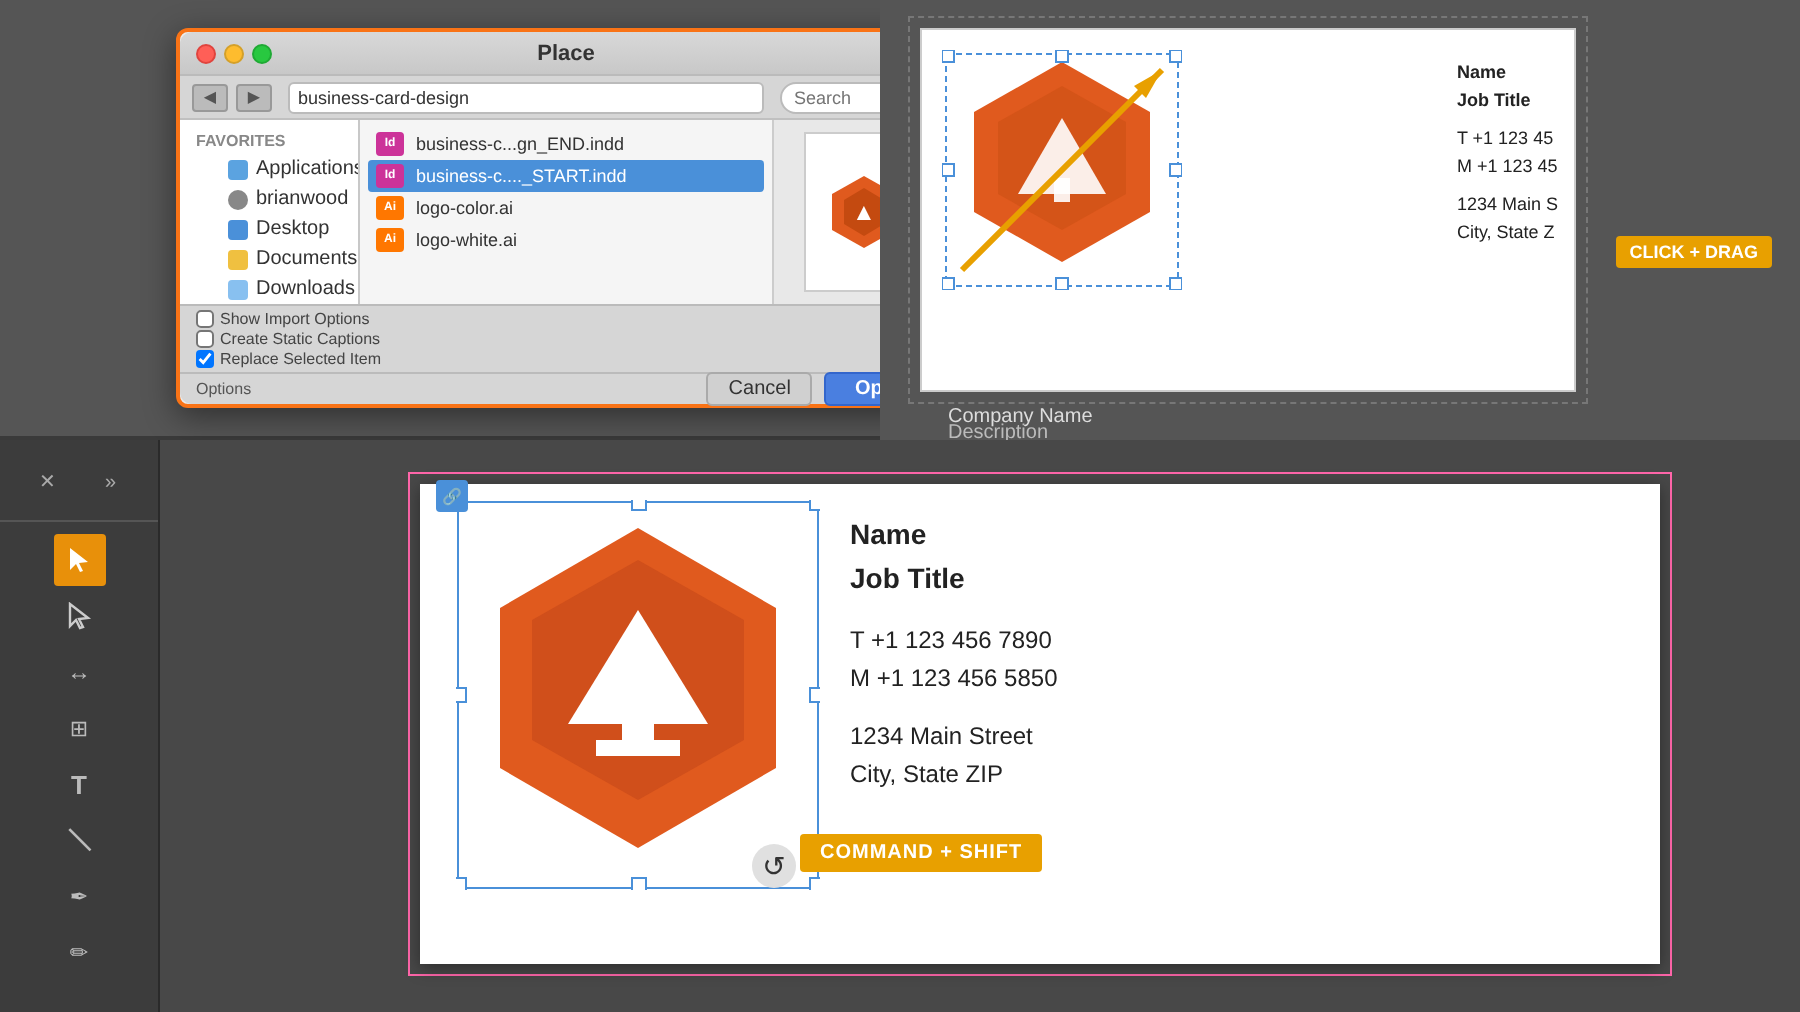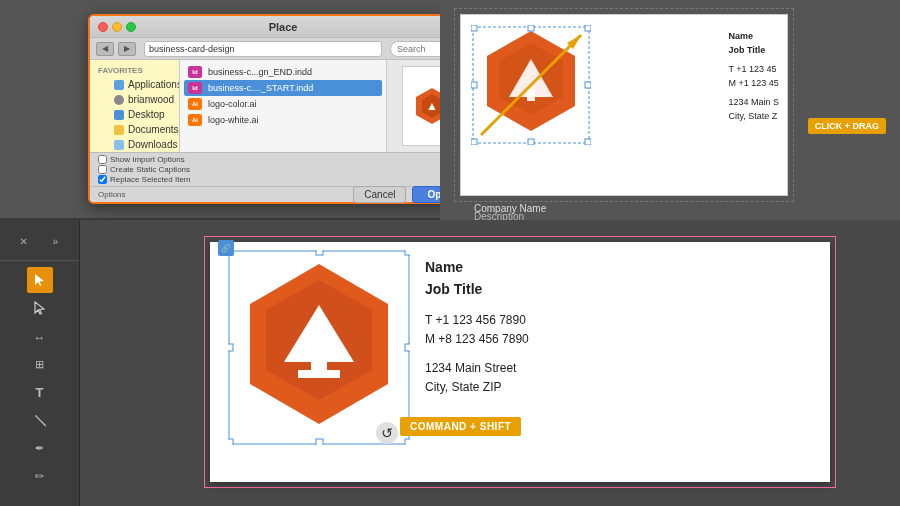--- a/index.html
+++ b/index.html
@@ -105,21 +105,21 @@
     }
 
     .dialog-body {
       display: flex;
       flex: 1;
       overflow: hidden;
     }
 
     .sidebar-panel {
       width: 90px;
-      background: #fef9c3;
+      background: #ffffff;
       border-right: 1px solid #c8c8c8;
       padding: 4px 0;
       font-size: 9px;
       overflow-y: auto;
     }
     .sidebar-section-label {
       color: #888;
       font-size: 8px;
       font-weight: bold;
       padding: 2px 8px;
@@ -537,21 +537,21 @@
   <div class="canvas-area">
 
     <div class="card-guide"></div>
 
     <div class="canvas-white">
 
       <div style="position:absolute; left:215px; top:14px; font-size:12px; color:#222; line-height:1.6;">
         <div style="font-weight:bold; font-size:14px;">Name</div>
         <div style="font-weight:bold; font-size:14px;">Job Title</div>
         <div style="margin-top:10px;">T  +1 123 456 7890</div>
-        <div>M +8 123 456 7890</div>
+        <div>M +1 123 456 5850</div>
         <div style="margin-top:10px;">1234 Main Street</div>
         <div>City, State ZIP</div>
       </div>
     </div>
 
     <div style="position:absolute; left:148px; top:30px;">
       <svg width="182" height="195" viewBox="0 0 182 195">
 
         <rect x="1" y="1" width="180" height="193" fill="none" stroke="#4a90d9" stroke-width="1"></rect>
 

